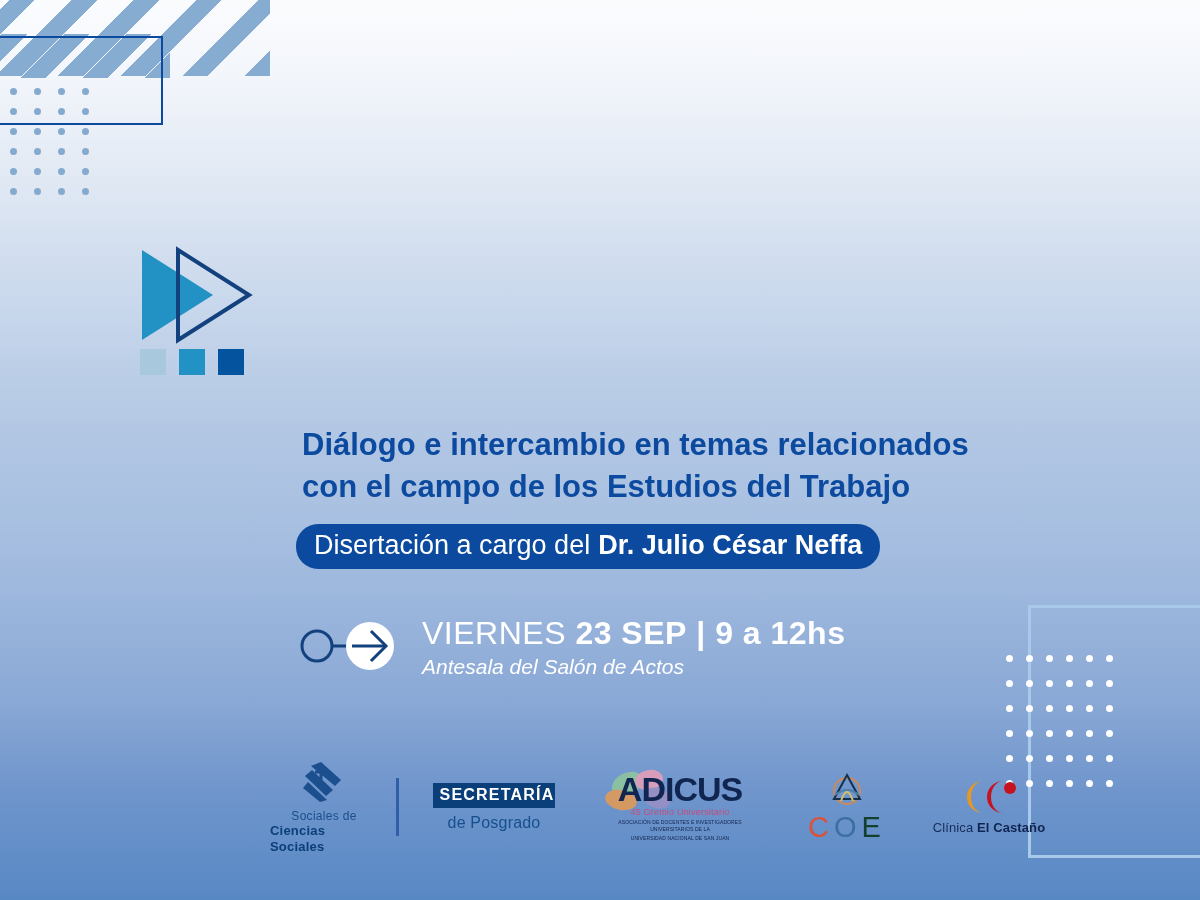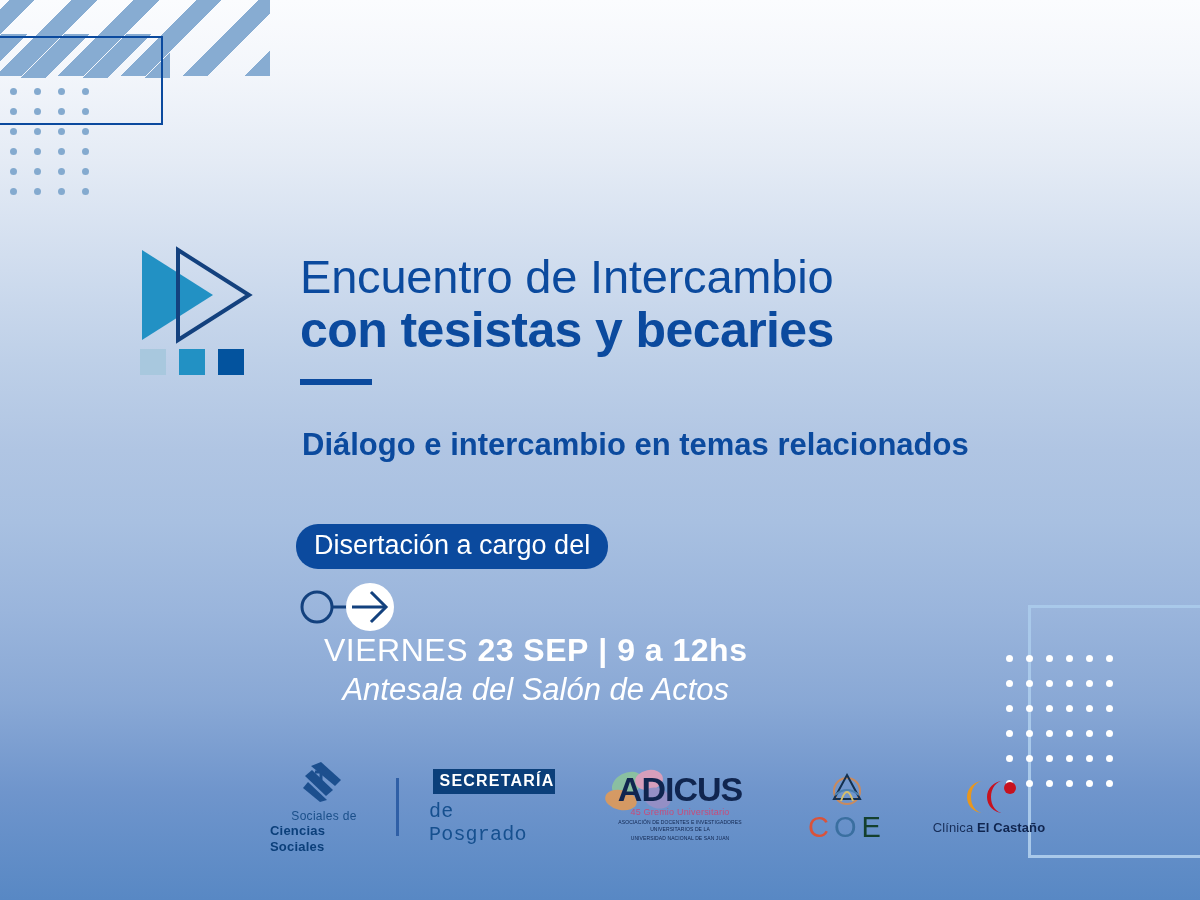--- a/index.html
+++ b/index.html
@@ -170,45 +170,43 @@
     font-size: 27px;
     font-weight: 400;
     white-space: nowrap;
   }
   .speaker-pill b { font-weight: 700; margin-left: 8px; }
 
   
   .date-row {
     position: absolute;
     left: 300px;
-    top: 576px;
+    top: 615px;
     display: flex;
     align-items: flex-start;
-    flex-direction: column;
   }
   .arrow-icon { margin-top: 6px; }
   .date-text { margin-left: 24px; }
   .date-line {
     font-size: 32px;
     color: #ffffff;
     font-weight: 400;
     letter-spacing: 0.5px;
     line-height: 1.15;
     white-space: nowrap;
   }
   .date-line b { font-weight: 700; }
   .venue-line {
-    font-size: 31px;
+    font-size: 21px;
     color: #ffffff;
     font-style: italic;
     font-weight: 400;
     line-height: 1.25;
     margin-top: 2px;
     white-space: nowrap;
-    text-align: center;
   }
 
   
   .logos {
     position: absolute;
     left: 270px;
     top: 752px;
     display: flex;
     align-items: center;
     height: 110px;
@@ -247,25 +245,24 @@
   #logo-sec { width: 130px; }
   .sec-tag {
     background: #0b3f7a;
     color: #ffffff;
     font-size: 16px;
     font-weight: 700;
     letter-spacing: 1.2px;
     padding: 3px 1px 4px 7px;
   }
   .sec-sub {
-    font-size: 20px;
+    font-size: 16px;
     color: #16508f;
     margin-top: 6px;
     letter-spacing: 0.2px;
-    font-family: Liberation Mono, monospace;
   }
 
   
   #logo-adicus {
     width: 150px;
     margin-left: 46px;
     position: relative;
   }
   .adicus-word {
     font-size: 34px;
@@ -394,32 +391,29 @@
       <polygon points="2,5 2,95 73,50" fill="#2291c4"></polygon>
       <polygon points="38,5 38,95 109,50" fill="none" stroke="#13417e" stroke-width="4"></polygon>
     </svg>
     <div class="sq-row">
       <div class="sq" style="background:#a8c8de"></div>
       <div class="sq" style="background:#2291c4"></div>
       <div class="sq" style="background:#03539e"></div>
     </div>
   </div>
 
-  <div class="title-block">
-    <div class="t-line1">Encuentro de Intercambio</div>
-    <div class="t-line2">con tesistas y becaries</div>
-    <div class="rule"></div>
-  </div>
 
   <div class="subtitle">
     <div>Diálogo e intercambio en temas relacionados</div>
+    <div>con el campo de los Estudios del Trabajo</div>
   </div>
 
   <div class="speaker-pill">
     <span>Disertación a cargo del</span>
+    <b>Dr. Julio César Neffa</b>
   </div>
 
   <div class="date-row">
     <svg class="arrow-icon" width="98" height="50" viewBox="0 0 98 50">
       <circle cx="17" cy="25" r="15" fill="none" stroke="#13417e" stroke-width="3"></circle>
       <line x1="32" y1="25" x2="72" y2="25" stroke="#13417e" stroke-width="3"></line>
       <circle cx="70" cy="25" r="24" fill="#ffffff"></circle>
       <line x1="52" y1="25" x2="86" y2="25" stroke="#13417e" stroke-width="3"></line>
       <polyline points="72,11 86,25 72,39" fill="none" stroke="#13417e" stroke-width="3" stroke-linecap="square" stroke-linejoin="miter"></polyline>
     </svg>

